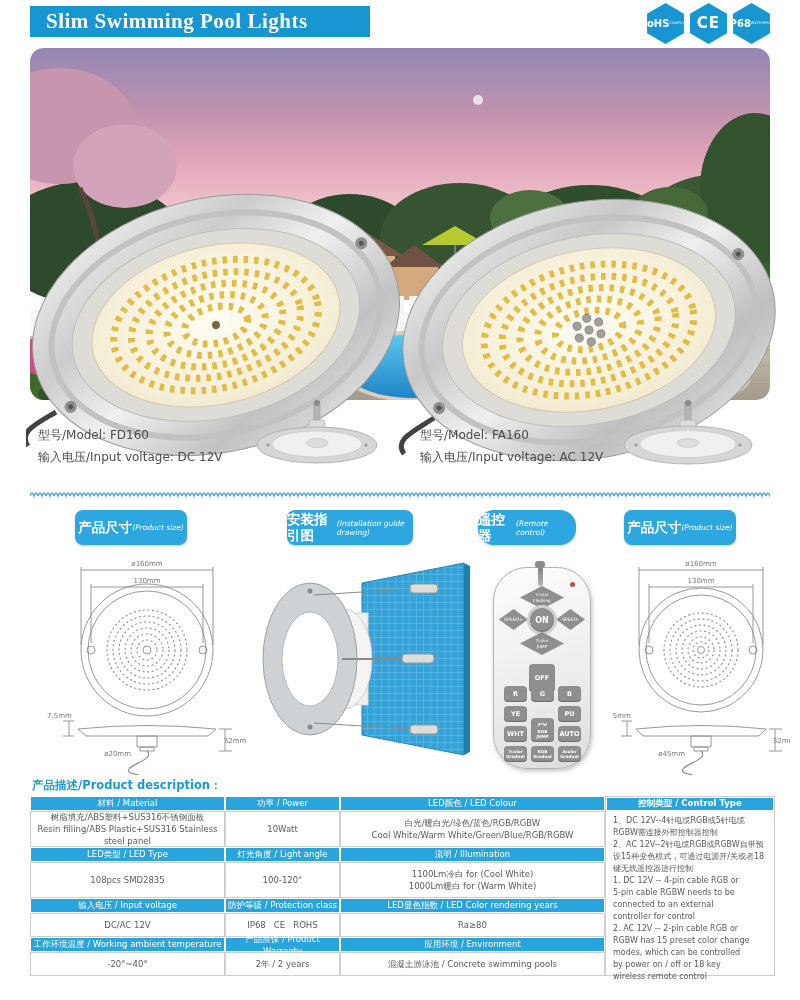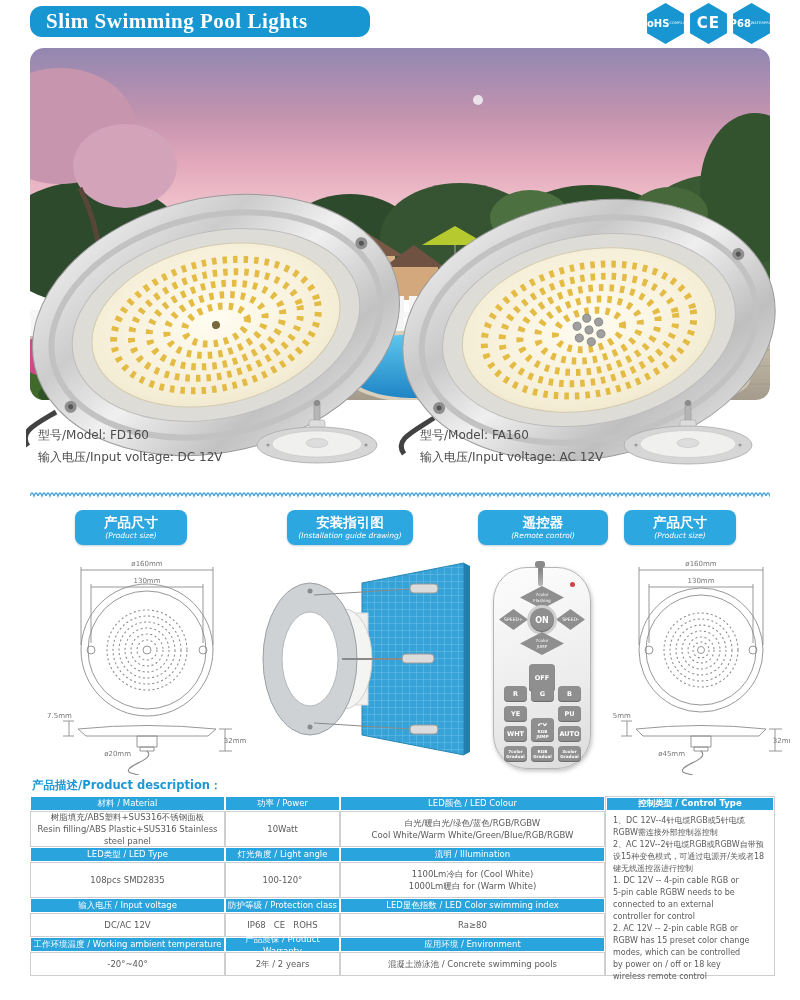--- a/index.html
+++ b/index.html
@@ -1,17 +1,17 @@
 <!DOCTYPE html>
 <html><head>
 <meta charset="utf-8">
 <style>
   html,body{margin:0;padding:0;}
   body{width:800px;height:1000px;background:#fff;font-family:"DejaVu Sans",sans-serif;position:relative;overflow:hidden;}
-  .abs{position:absolute;border-radius:12px;}
+  .abs{position:absolute;}
 
   
   .title-bar{left:30px;top:6px;width:340px;height:31px;background:#1796d2;display:flex;align-items:center;padding-left:16px;box-sizing:border-box;}
   .title-bar span{font-family:"Liberation Serif",serif;font-weight:bold;font-size:21px;color:#fff;letter-spacing:.5px;}
   .badges{right:28px;top:3px;display:flex;gap:2px;}
   .badge{width:41px;height:41px;background:#1796d2;color:#fff;display:flex;flex-direction:row;align-items:center;justify-content:center;clip-path:polygon(50% 0%,95% 26%,95% 74%,50% 100%,5% 74%,5% 26%);}
   .badge .b-label{font-weight:bold;font-size:10px;line-height:1;}
   .badge.ce .b-label{font-size:15px;letter-spacing:1px;text-align:right;}
   .badge .b-sub{font-size:3.5px;line-height:1.4;letter-spacing:.2px;}
 
@@ -26,26 +26,26 @@
   .model-left{left:38px;top:424px;}
   .model-right{left:420px;top:424px;}
   .backview{z-index:4;}
   .bv-left{left:250px;top:400px;}
   .bv-right{left:616px;top:400px;}
 
   
   .wave{left:30px;top:483px;width:740px;height:9px;}
 
   
-  .pill{top:510px;height:35px;background:#2da7e0;border-radius:8px;color:#fff;display:flex;flex-direction:column;align-items:center;justify-content:center;box-shadow:0 1px 2px rgba(0,60,100,.25);}
+  .pill{top:510px;height:35px;background:#2da7e0;border-radius:8px;color:#fff;display:flex;flex-direction:row;align-items:center;justify-content:center;box-shadow:0 1px 2px rgba(0,60,100,.25);}
   .pill .cn{font-size:13.5px;font-weight:bold;line-height:1.15;}
   .pill .en{font-size:7.5px;line-height:1.2;font-style:italic;}
   .pill1{left:75px;width:112px;}
   .pill2{left:287px;width:126px;}
-  .pill3{left:478px;width:130px;}
+  .pill3{left:478px;width:98px;border-radius:16px;}
   .pill4{left:624px;width:112px;}
 
   
   .draw-left{left:45px;top:553px;}
   .install{left:262px;top:553px;}
   .draw-right{left:612px;top:553px;}
   svg text.dim{font-size:7px;fill:#777;font-family:"DejaVu Sans",sans-serif;}
 
   
   .remote{left:483px;top:551px;width:118px;height:226px;z-index:2;}
@@ -507,21 +507,21 @@
   <div class="th">LED类型 / LED Type</div>
   <div class="th">灯光角度 / Light angle</div>
   <div class="th">流明 / Illumination</div>
   <div class="td">108pcs SMD2835</div>
   <div class="td">100-120°</div>
   <div class="td">1100Lm冷白 for (Cool White)
 1000Lm暖白 for (Warm White)</div>
 
   <div class="th">输入电压 / Input voltage</div>
   <div class="th">防护等级 / Protection class</div>
-  <div class="th">LED显色指数 / LED Color swimming index</div>
+  <div class="th">LED显色指数 / LED Color rendering years</div>
   <div class="td">DC/AC 12V</div>
   <div class="td">IP68&nbsp;&nbsp;&nbsp;CE&nbsp;&nbsp;&nbsp;ROHS</div>
   <div class="td">Ra≥80</div>
 
   <div class="th">工作环境温度 / Working ambient temperature</div>
   <div class="th">产品质保 / Product Warranty</div>
   <div class="th">应用环境 / Environment</div>
   <div class="td">-20°~40°</div>
   <div class="td">2年 / 2 years</div>
   <div class="td">混凝土游泳池 / Concrete swimming pools</div>

